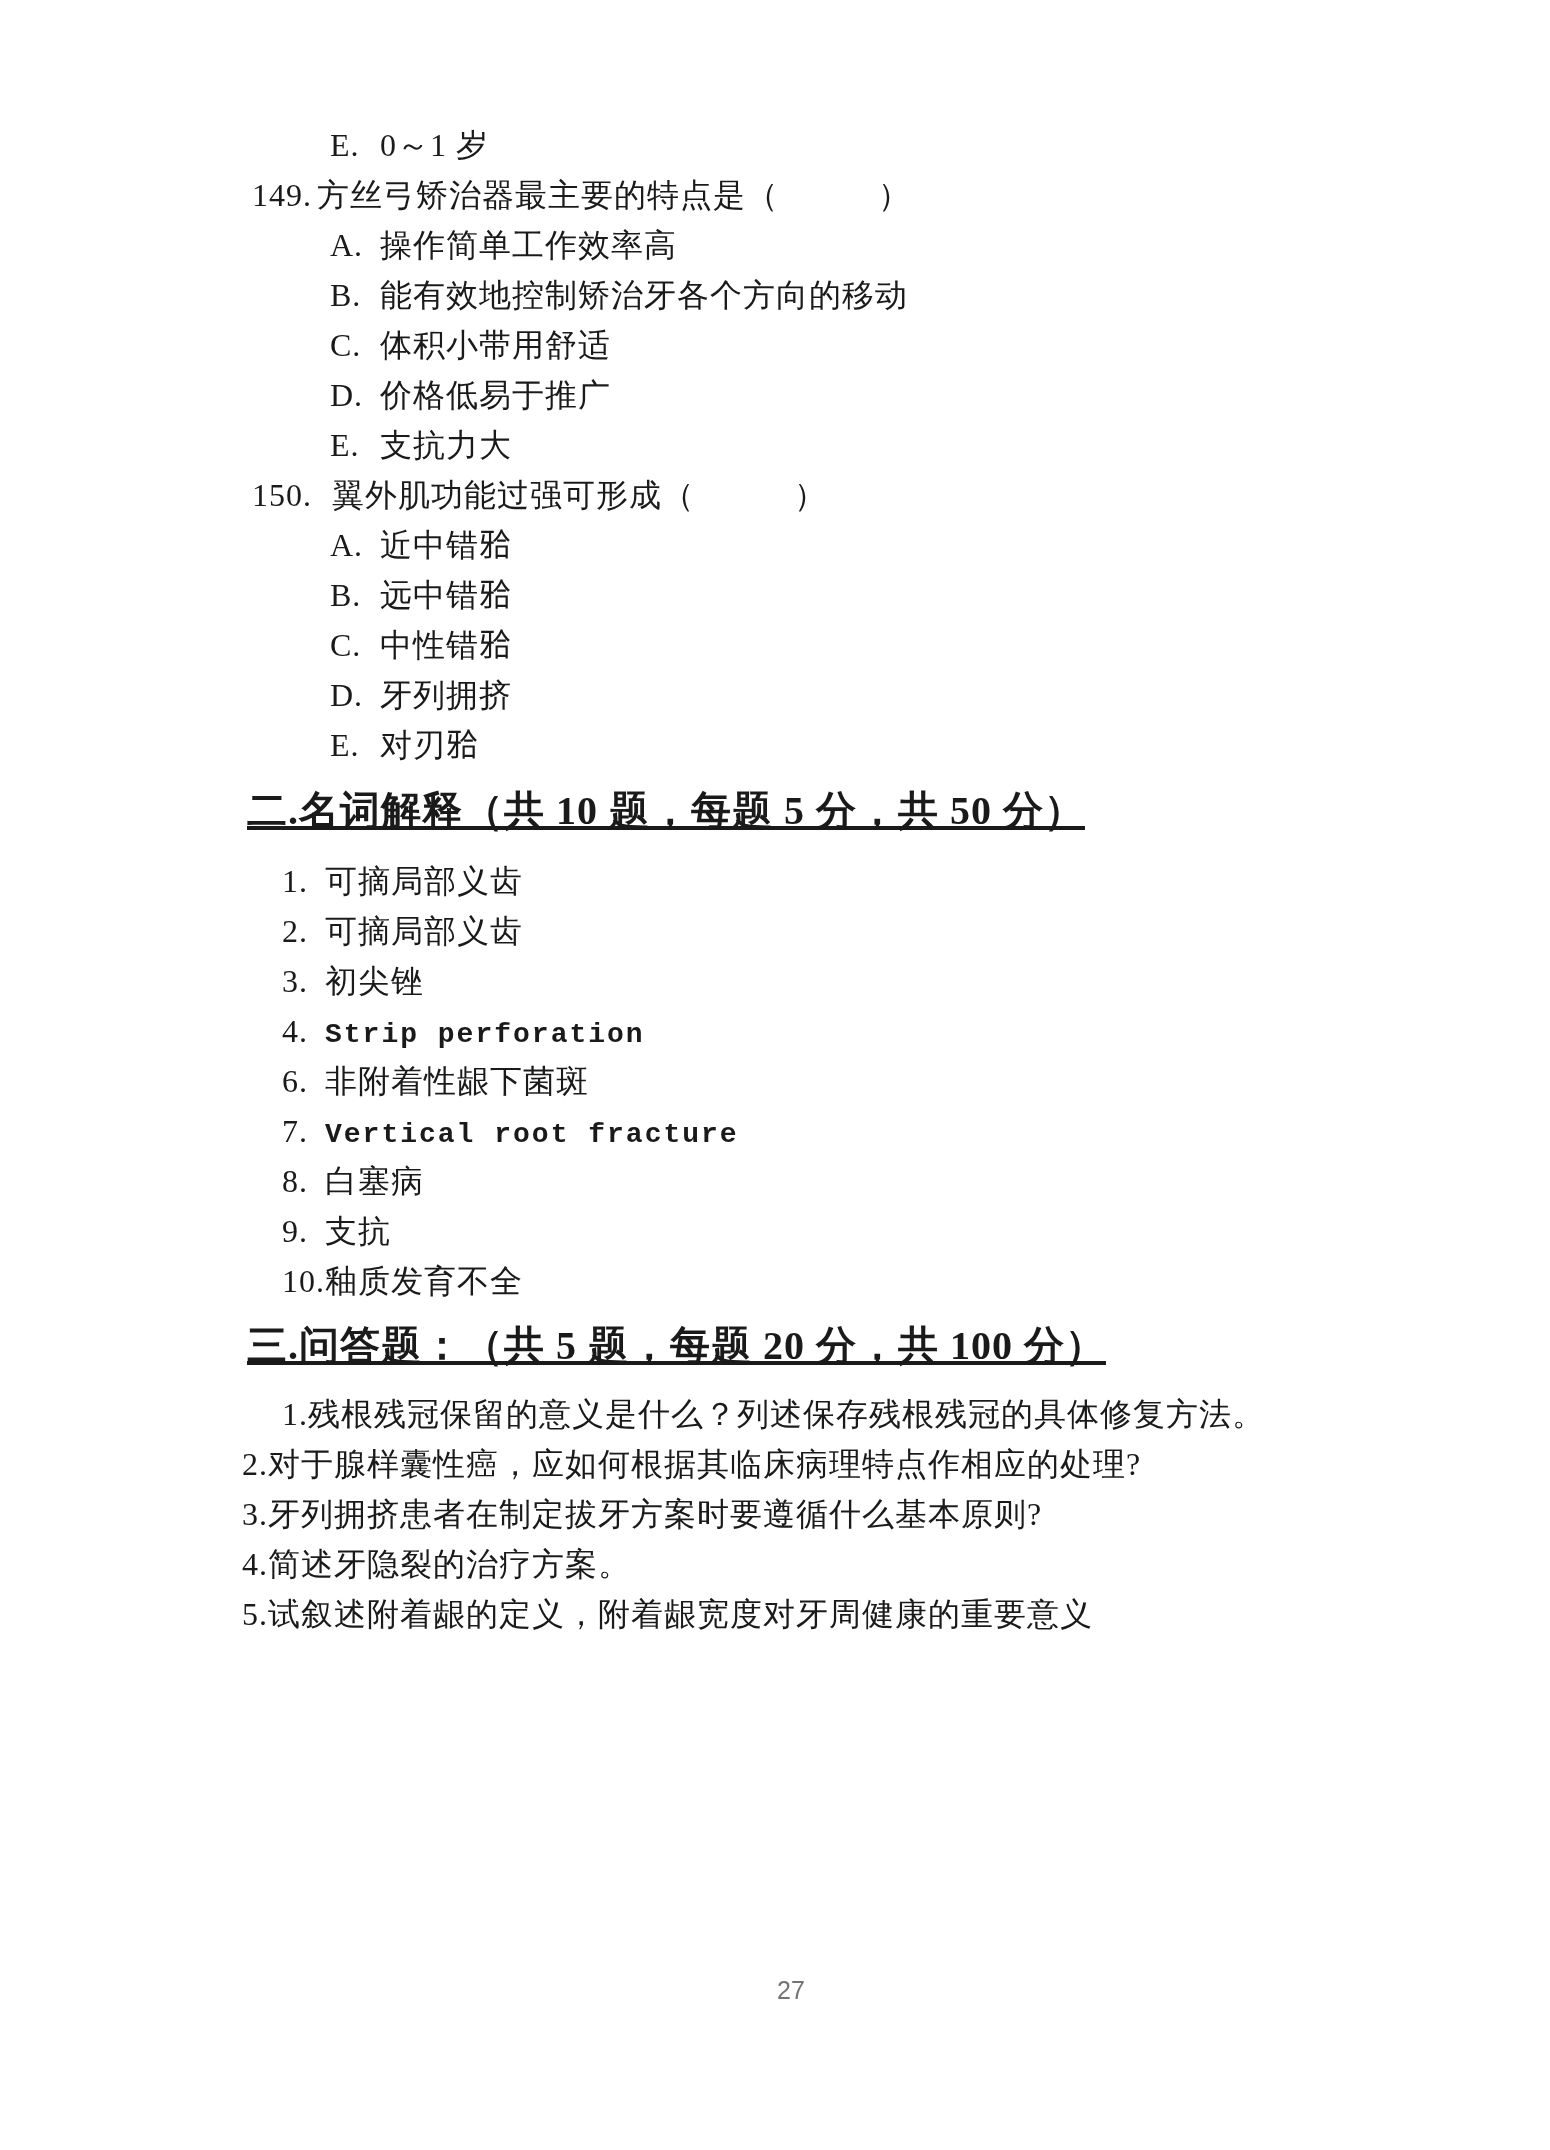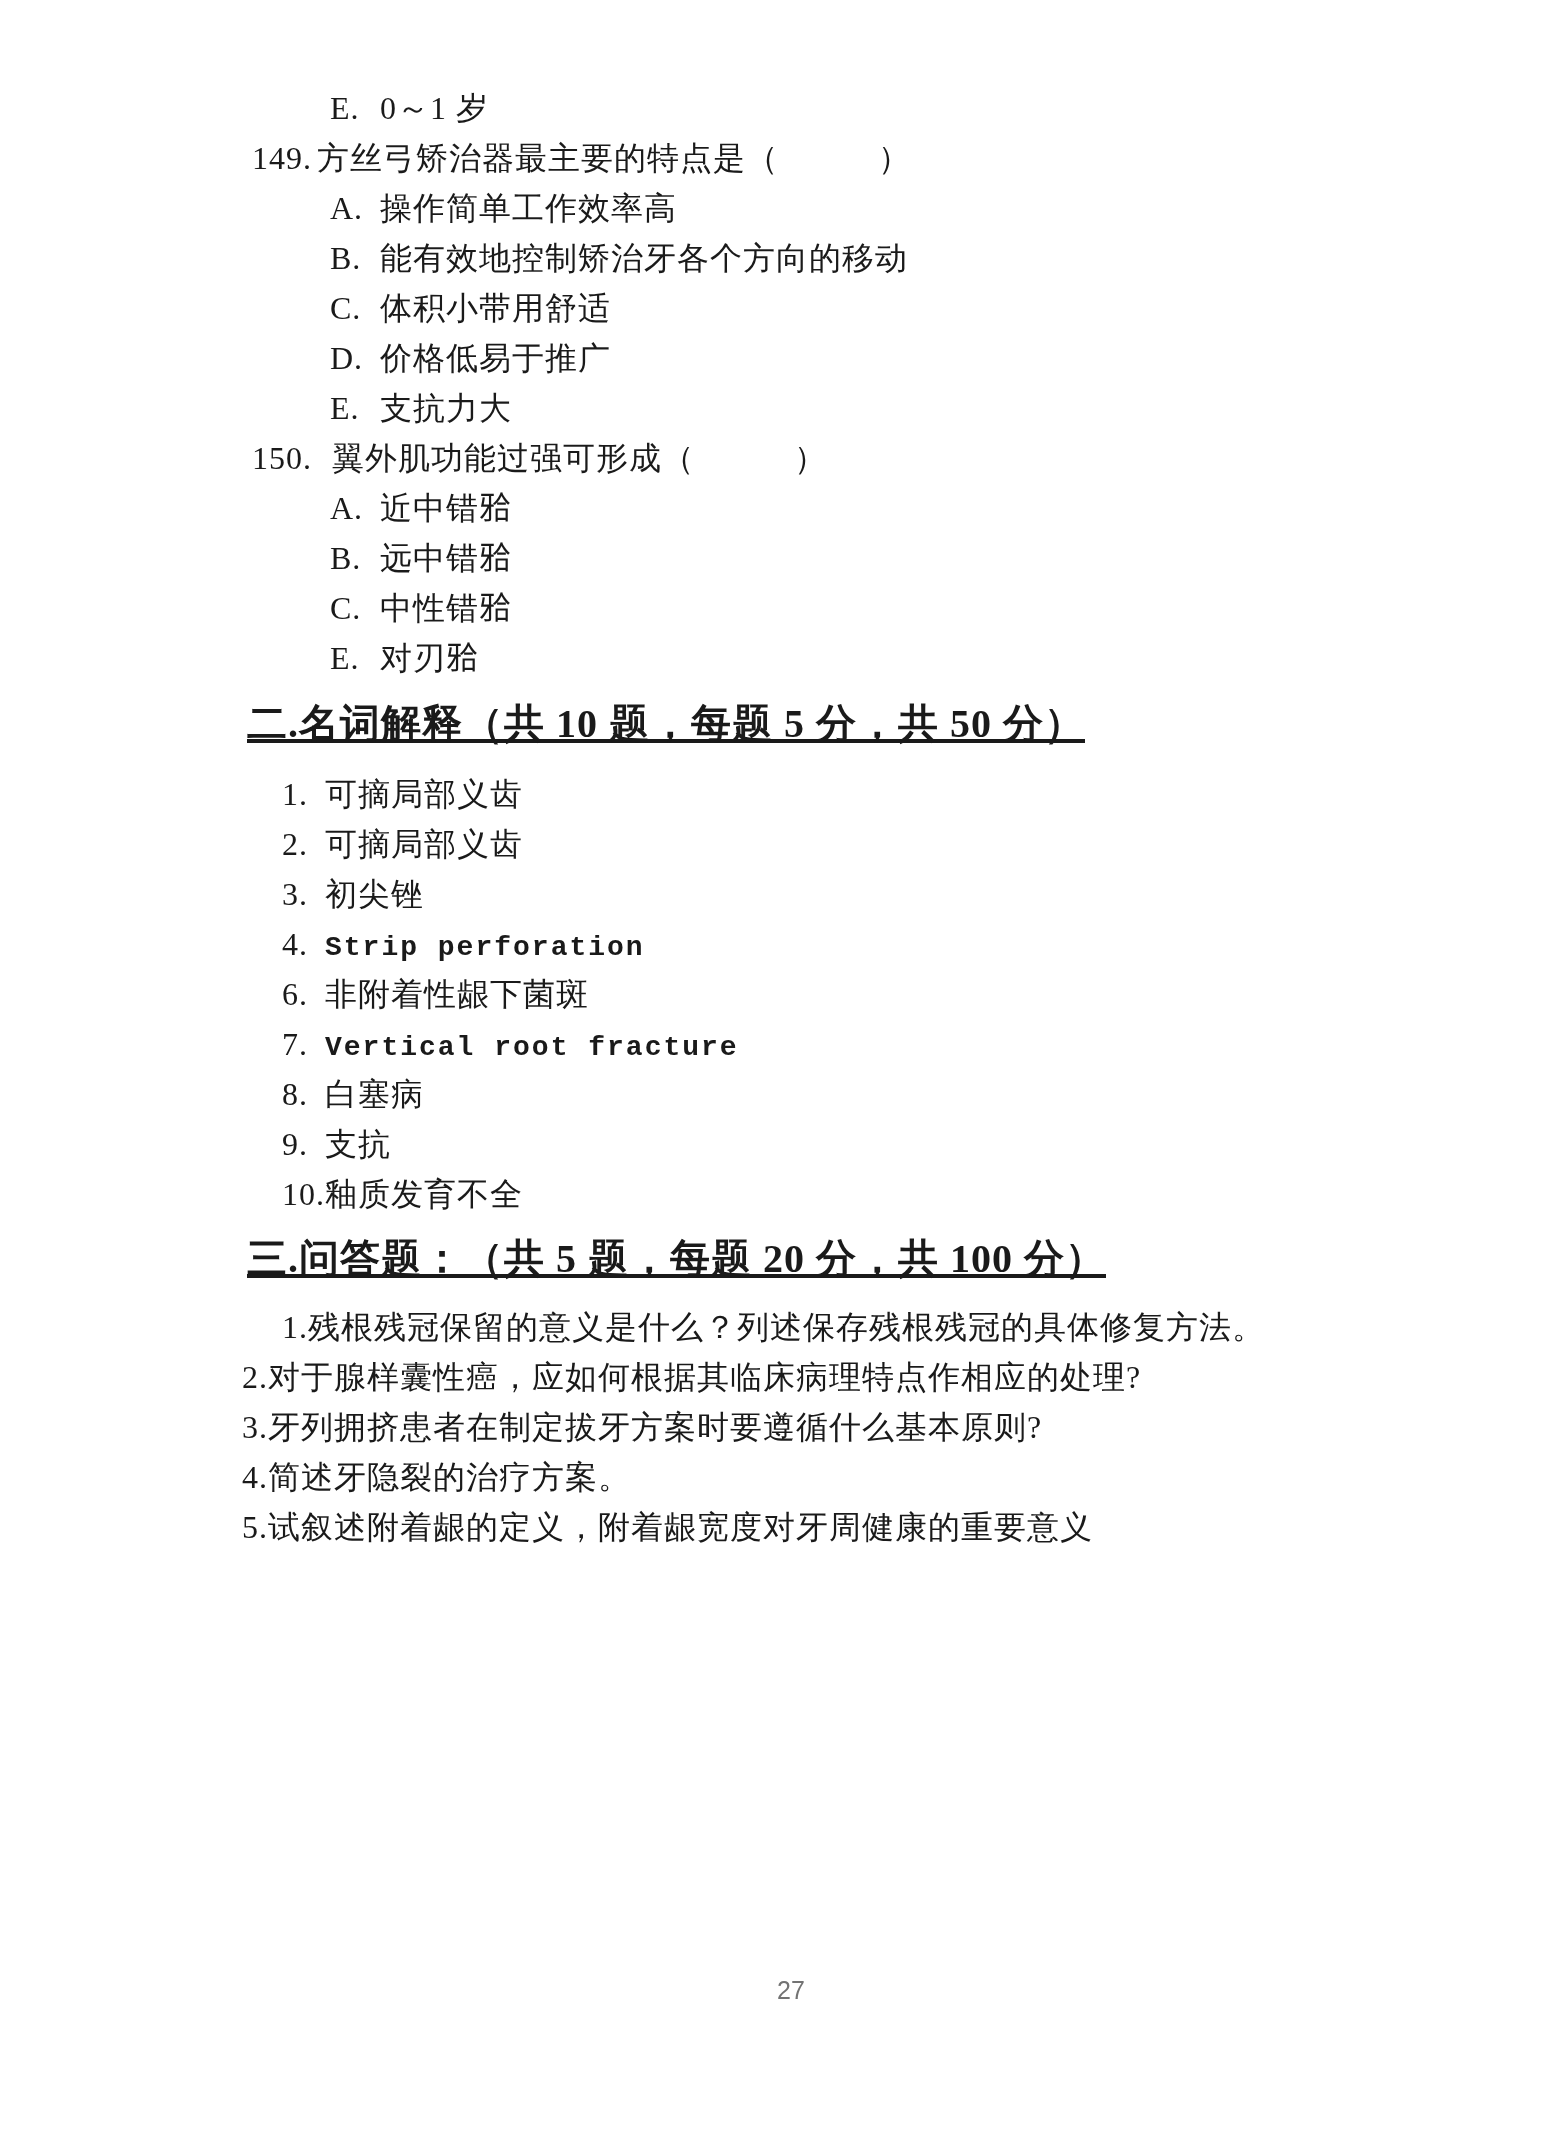--- a/index.html
+++ b/index.html
@@ -7,21 +7,21 @@
     position: relative;
     width: 1550px;
     height: 2150px;
     margin: 0 auto;
     background: #ffffff;
     color: #1a1a1a;
     font-family: "Liberation Serif", "DejaVu Serif", serif;
     overflow: hidden;
   }
   .content {
-    padding-top: 83px;
+    padding-top: 120px;
   }
   .line {
     height: 50px;
     line-height: 50px;
     font-size: 32px;
     letter-spacing: 1px;
     white-space: nowrap;
   }
   
   .opt-line  { padding-left: 330px; }
@@ -98,20 +98,23 @@
     <div class="line opt-line">
       <span class="opt-label">A.</span><span>近中错𬌗</span>
     </div>
     <div class="line opt-line">
       <span class="opt-label">B.</span><span>远中错𬌗</span>
     </div>
     <div class="line opt-line">
       <span class="opt-label">C.</span><span>中性错𬌗</span>
     </div>
     <div class="line opt-line">
+      <span class="opt-label">D.</span><span>牙列拥挤</span>
+    </div>
+    <div class="line opt-line">
       <span class="opt-label">E.</span><span>对刃𬌗</span>
     </div>
 
     <div class="heading heading-2">二.名词解释（共 10 题，每题 5 分，共 50 分）</div>
 
     <div class="line def-item def-first">
       <span class="def-num">1.</span><span>可摘局部义齿</span>
     </div>
     <div class="line def-item">
       <span class="def-num">2.</span><span>可摘局部义齿</span>

